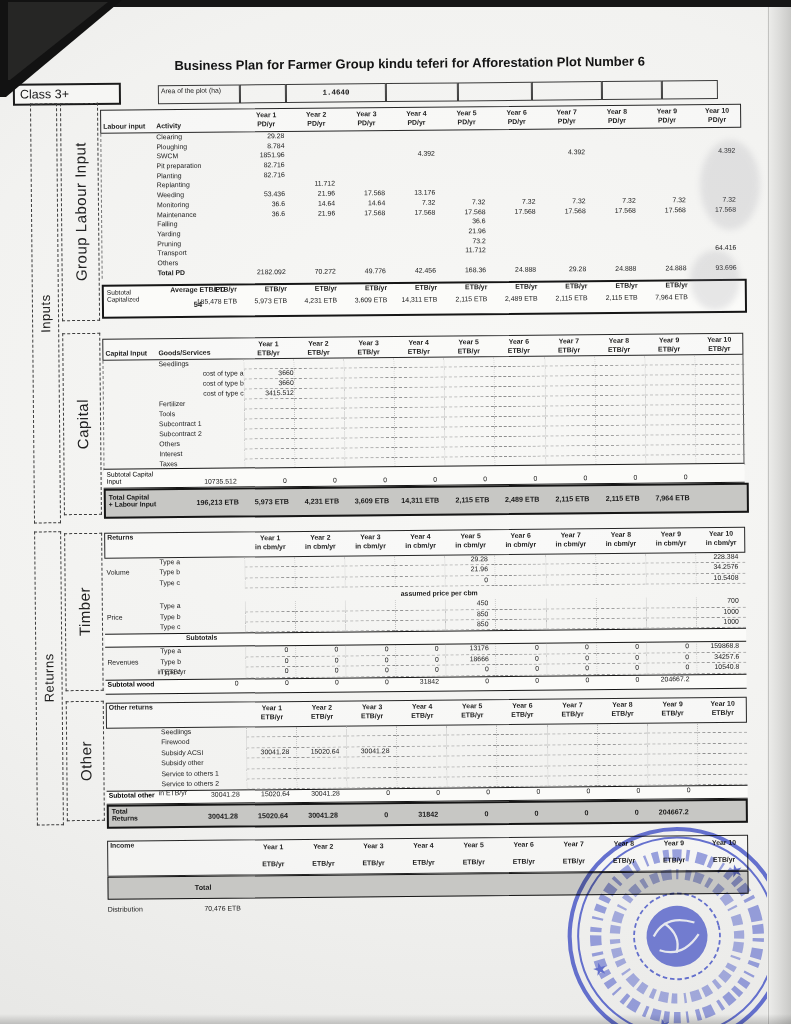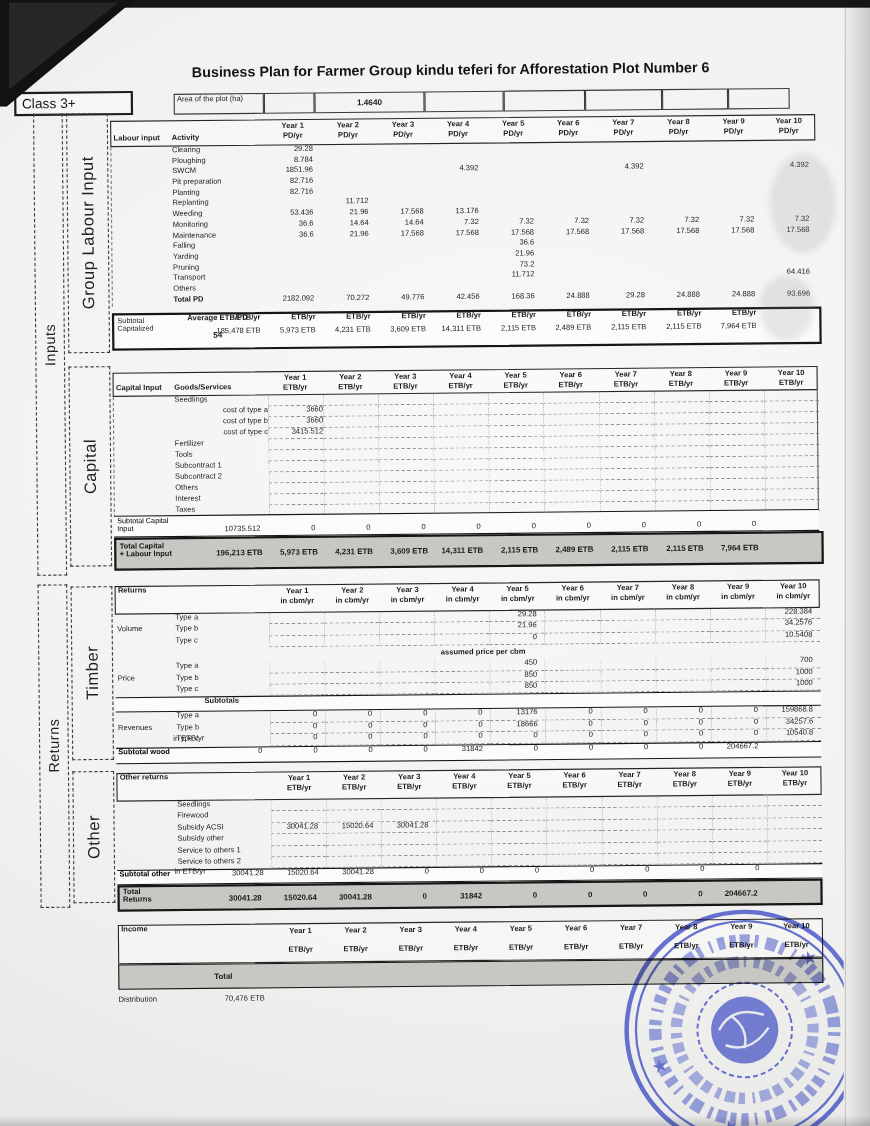--- a/index.html
+++ b/index.html
@@ -19,21 +19,21 @@
   .redge-line{position:absolute;top:0;right:22px;width:1px;bottom:0;background:#c2c2c0;}
   .botedge{position:absolute;left:0;right:0;bottom:0;height:10px;background:linear-gradient(to bottom,rgba(0,0,0,0),rgba(0,0,0,.18));}
   .bleed{position:absolute;border-radius:50%;filter:blur(3px);opacity:.18;background:#8a8a95;}
 
   .title{position:absolute;top:56px;left:110px;width:600px;text-align:center;font-size:13px;font-weight:bold;color:#141414;}
   .class-box{position:absolute;top:80px;left:13px;width:99px;height:18px;border:2px solid #1c1c1c;background:#f6f6f4;
     font-size:12.5px;color:#161616;padding-left:5px;line-height:18px;}
 
   .area-row{position:absolute;top:83px;left:158px;display:grid;grid-template-columns:82px 46px 100px 72px 74px 70px 60px 56px;height:17px;}
   .area-row .cell{border:1px solid #3a3a3a;font-size:6.8px;line-height:8px;padding:1px 2px;color:#1b1b1b;}
-  .area-row .areaval{text-align:center;font-weight:bold;font-size:7.5px;line-height:15px;}
+  .area-row .areaval{text-align:center;font-weight:bold;font-size:7.5px;line-height:15px;font-family:Liberation Mono, monospace;}
 
   
   .vbox{position:absolute;border:1.5px dashed #3d3d3d;display:flex;align-items:center;justify-content:center;color:#222;}
   .vbox span{writing-mode:vertical-rl;transform:rotate(180deg);letter-spacing:.5px;}
   .v-inputs{left:30px;top:100px;width:25px;height:418px;font-size:13px;}
   .v-glab{left:60px;top:100px;width:36px;height:216px;font-size:15px;}
   .v-capital{left:60px;top:330px;width:36px;height:180px;font-size:15px;}
   .v-returns{left:30px;top:528px;width:25px;height:292px;font-size:13px;}
   .v-timber{left:60px;top:530px;width:36px;height:156px;font-size:15px;}
   .v-other{left:60px;top:698px;width:36px;height:118px;font-size:15px;}

